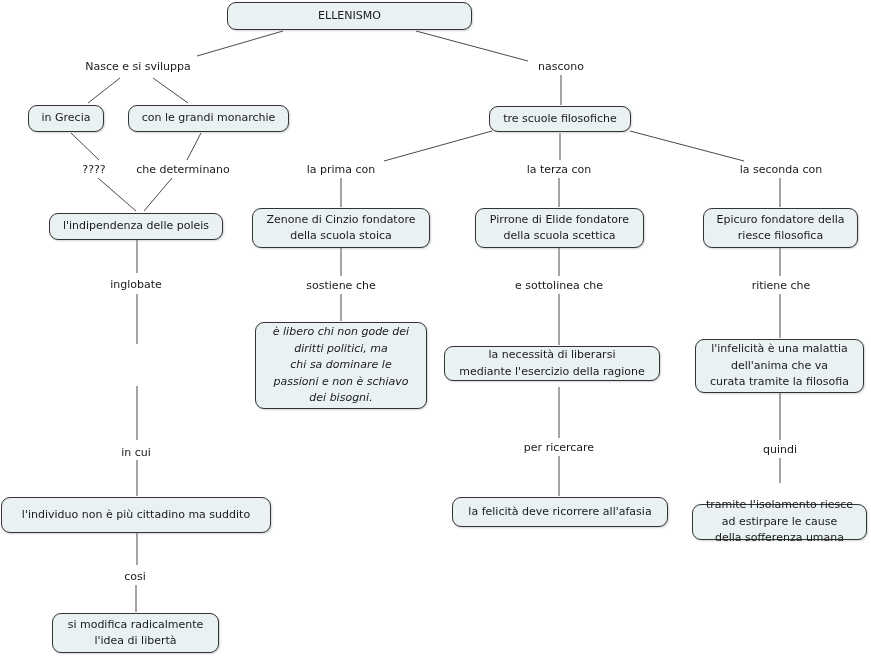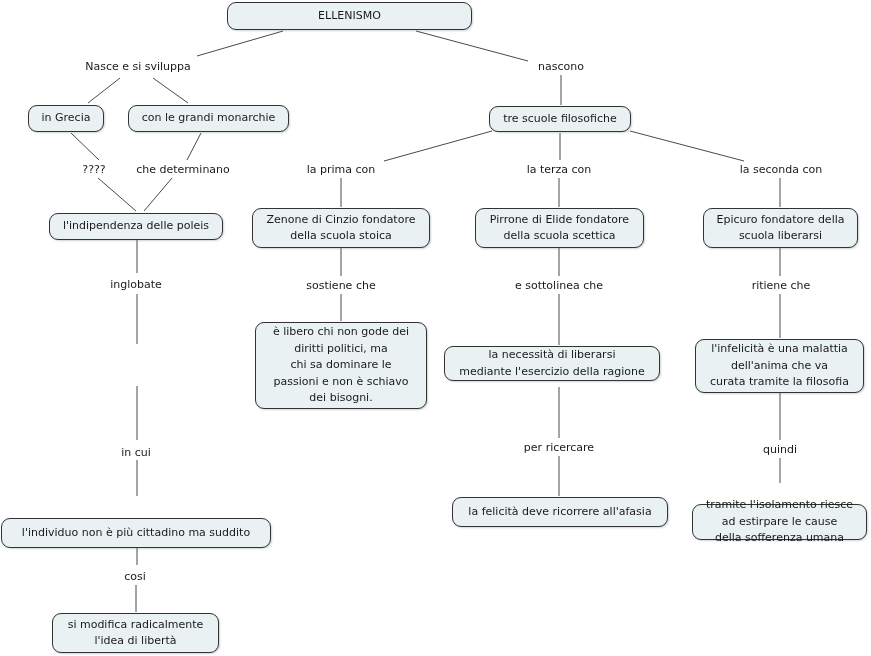--- a/index.html
+++ b/index.html
@@ -105,43 +105,43 @@
   <div class="edge-label" style="left:281px; top:162px; width:120px;">la prima con</div>
   <div class="edge-label" style="left:499px; top:162px; width:120px;">la terza con</div>
   <div class="edge-label" style="left:721px; top:162px; width:120px;">la seconda con</div>
 
   <div class="node" style="left:49px; top:213px; width:174px; height:27px;">l'indipendenza delle poleis</div>
   <div class="node" style="left:252px; top:208px; width:178px; height:40px;">Zenone di Cinzio fondatore
 della scuola stoica</div>
   <div class="node" style="left:475px; top:208px; width:169px; height:40px;">Pirrone di Elide fondatore
 della scuola scettica</div>
   <div class="node" style="left:703px; top:208px; width:155px; height:40px;">Epicuro fondatore della
-scuola liberarsi</div>
+riesce filosofica</div>
 
   <div class="edge-label" style="left:76px; top:277px; width:120px;">inglobate</div>
   <div class="edge-label" style="left:281px; top:278px; width:120px;">sostiene che</div>
   <div class="edge-label" style="left:489px; top:278px; width:140px;">e sottolinea che</div>
   <div class="edge-label" style="left:721px; top:278px; width:120px;">ritiene che</div>
 
-  <div class="node" style="left:255px; top:322px; width:172px; height:87px;">è libero chi non gode dei
+  <div class="node" style="left:255px; top:322px; width:172px; height:87px;font-style:italic;">è libero chi non gode dei
 diritti politici, ma
 chi sa dominare le
 passioni e non è schiavo
 dei bisogni.</div>
   <div class="node" style="left:444px; top:346px; width:216px; height:35px;">la necessità di liberarsi
 mediante l'esercizio della ragione</div>
   <div class="node" style="left:695px; top:339px; width:169px; height:54px;">l'infelicità è una malattia
 dell'anima che va
 curata tramite la filosofia</div>
 
   <div class="edge-label" style="left:96px; top:445px; width:80px;">in cui</div>
   <div class="edge-label" style="left:499px; top:440px; width:120px;">per ricercare</div>
   <div class="edge-label" style="left:720px; top:442px; width:120px;">quindi</div>
 
-  <div class="node" style="left:1px; top:497px; width:270px; height:30px;margin-top:21px;">l'individuo non è più cittadino ma suddito</div>
+  <div class="node" style="left:1px; top:497px; width:270px; height:36px;">l'individuo non è più cittadino ma suddito</div>
   <div class="node" style="left:452px; top:497px; width:216px; height:30px;">la felicità deve ricorrere all'afasia</div>
   <div class="node" style="left:692px; top:504px; width:175px; height:36px;">tramite l'isolamento riesce
 ad estirpare le cause
 della sofferenza umana</div>
 
   <div class="edge-label" style="left:95px; top:569px; width:80px;">cosi</div>
   <div class="node" style="left:52px; top:613px; width:167px; height:40px;">si modifica radicalmente
 l'idea di libertà</div>
 
 </div>

